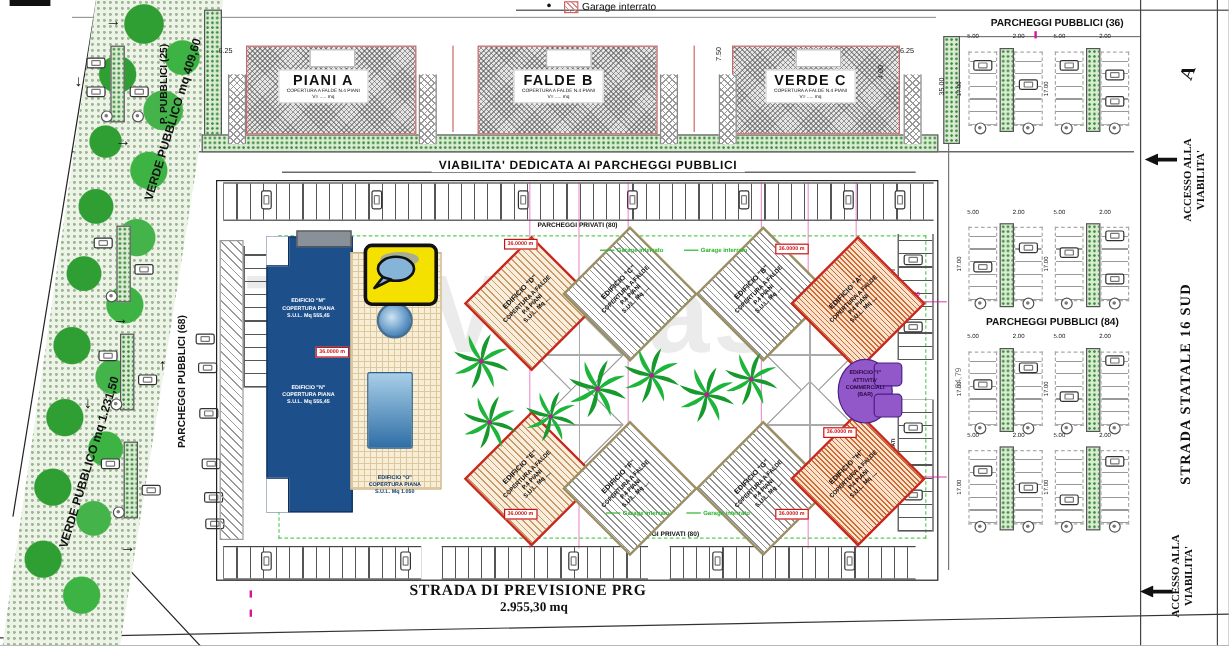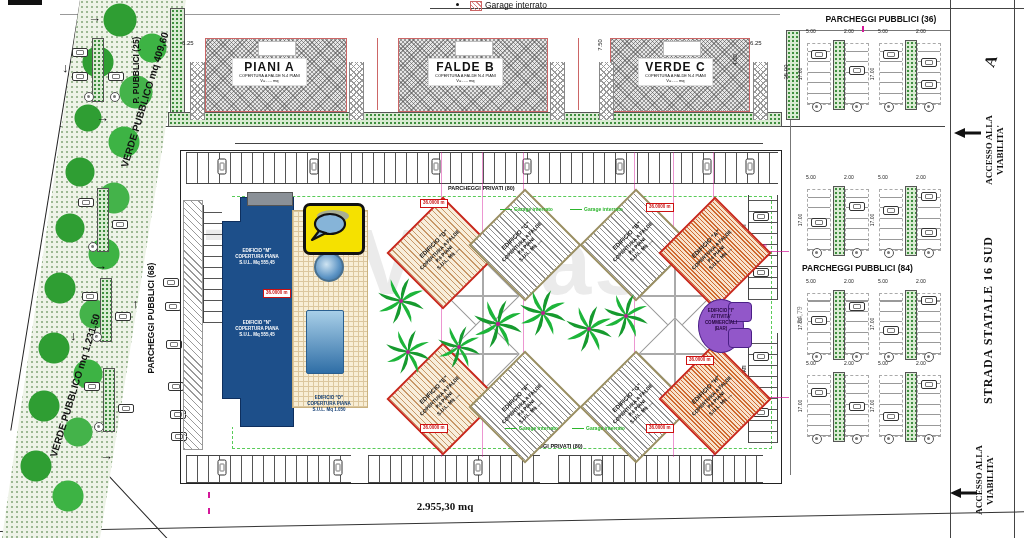--- a/index.html
+++ b/index.html
@@ -241,20 +241,21 @@
   <div class="lbl serif" style="left:985px;top:52px;font-size:16px;font-weight:bold;transform:rotate(-70deg);">A</div>
   <svg class="arrow" style="left:954px;top:128px;" width="27" height="10" viewBox="0 0 27 10">
       <use href="#arrL"></use>
     </svg>
   <div class="lbl ctrV serif" style="left:995px;top:150px;font-weight:bold;font-size:9px;text-align:center;white-space:normal;width:110px;line-height:1.2;">ACCESSO ALLA VIABILITA'</div>
 
   <div class="a" style="left:180px;top:150px;width:600px;height:332px;border:1px solid #222;"></div>
   <div class="a" style="left:232px;top:196px;width:538px;height:251px;border:1px dashed rgba(47,191,47,.8);"></div>
 
   <div class="hline" style="left:235px;top:143px;width:528px;"></div>
+  <div class="lbl ctr" style="left:490px;top:138px;font-weight:bold;font-size:10px;background:#fff;padding:0 6px;letter-spacing:.5px;">VIABILITA' DEDICATA AI PARCHEGGI PUBBLICI</div>
 
   <div class="a stallsH" style="left:186px;top:152px;width:592px;height:30px;"></div>
   <div class="car v" style="left:214px;top:162px;"></div>
   <div class="car v" style="left:306px;top:162px;"></div>
   <div class="car v" style="left:428px;top:162px;"></div>
   <div class="car v" style="left:519px;top:162px;"></div>
   <div class="car v" style="left:612px;top:162px;"></div>
   <div class="car v" style="left:699px;top:162px;"></div>
   <div class="car v" style="left:742px;top:162px;"></div>
   <div class="lbl" style="left:448px;top:185px;font-size:5.5px;font-weight:bold;">PARCHEGGI PRIVATI (80)</div>
@@ -453,21 +454,21 @@
     <div class="mcol" style="left:2px;top:8px;width:22px;height:60px;"></div>
     <div class="a gspeck" style="left:27px;top:4px;width:10px;height:68px;"></div>
     <div class="mcol" style="left:40px;top:8px;width:22px;height:60px;"></div>
     <div class="car" style="left:5px;top:24px;"></div>
     <div class="car" style="left:43px;top:10px;"></div>
     <div class="car" style="left:43px;top:46px;"></div>
     <div class="circ" style="left:6px;top:66px;"></div>
     <div class="circ" style="left:46px;top:66px;"></div>
   </div>
 
-  <div class="lbl" style="left:802px;top:263px;width:150px;font-weight:bold;font-size:8.5px;">PARCHEGGI PUBBLICI (84)</div>
+  <div class="lbl" style="left:802px;top:263px;width:150px;text-align:center;font-weight:bold;font-size:8.5px;">PARCHEGGI PUBBLICI (84)</div>
 
   <div class="a" style="left:806px;top:286px;width:64px;height:78px;">
     <span class="lbl dim" style="left:0px;top:-8px;font-size:5px;">5.00</span>
     <span class="lbl dim" style="left:38px;top:-8px;font-size:5px;">2.00</span>
     <span class="lbl dim ctrV" style="left:-6px;top:38px;font-size:5px;">17.00</span>
     <div class="mcol" style="left:2px;top:8px;width:22px;height:60px;"></div>
     <div class="a gspeck" style="left:27px;top:4px;width:10px;height:68px;"></div>
     <div class="mcol" style="left:40px;top:8px;width:22px;height:60px;"></div>
     <div class="car" style="left:5px;top:30px;"></div>
     <div class="car" style="left:43px;top:16px;"></div>
@@ -512,17 +513,18 @@
     <div class="circ" style="left:46px;top:66px;"></div>
   </div>
 
   <div class="lbl ctrV" style="left:799px;top:315px;font-size:7px;color:#777;">84,79</div>
   <div class="lbl ctrV serif" style="left:988px;top:320px;font-weight:bold;font-size:12px;letter-spacing:1px;">STRADA STATALE 16 SUD</div>
   <svg class="arrow" style="left:950px;top:488px;" width="27" height="10" viewBox="0 0 27 10">
       <use href="#arrL"></use>
     </svg>
   <div class="lbl ctrV serif" style="left:985px;top:480px;font-weight:bold;font-size:9px;text-align:center;white-space:normal;width:110px;line-height:1.2;">ACCESSO ALLA VIABILITA'</div>
 
+  <div class="lbl ctr serif" style="left:440px;top:492px;font-weight:bold;font-size:13px;letter-spacing:.5px;">STRADA DI PREVISIONE PRG</div>
   <div class="lbl ctr serif" style="left:445px;top:506px;font-weight:bold;font-size:11px;">2.955,30 mq</div>
   <div class="tick" style="left:208px;top:492px;"></div>
   <div class="tick" style="left:208px;top:508px;"></div>
 
 </div>
 
 </body></html>

